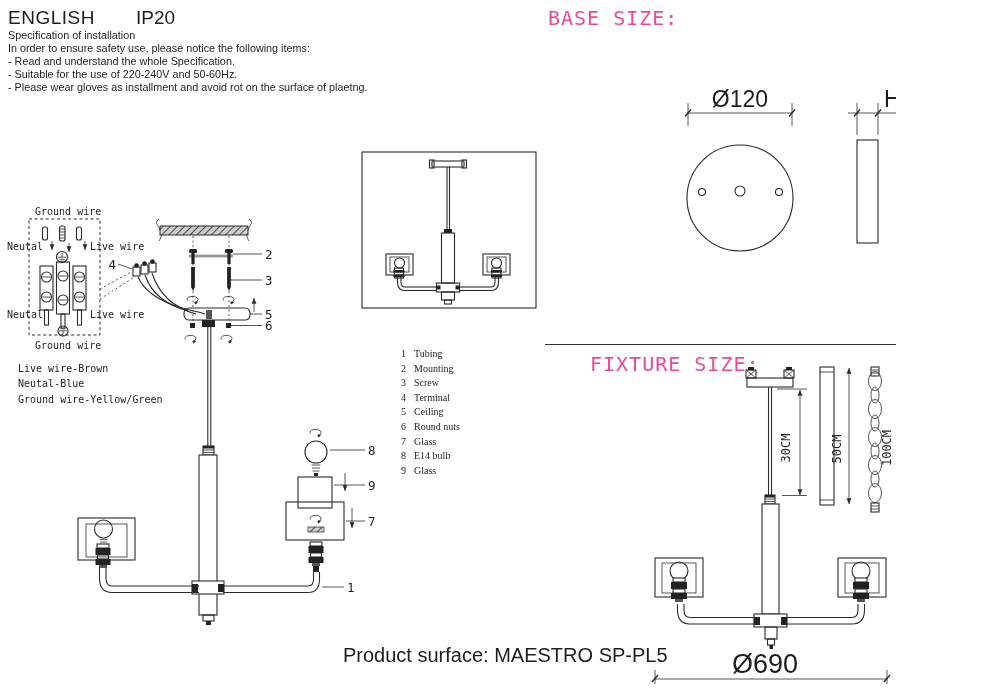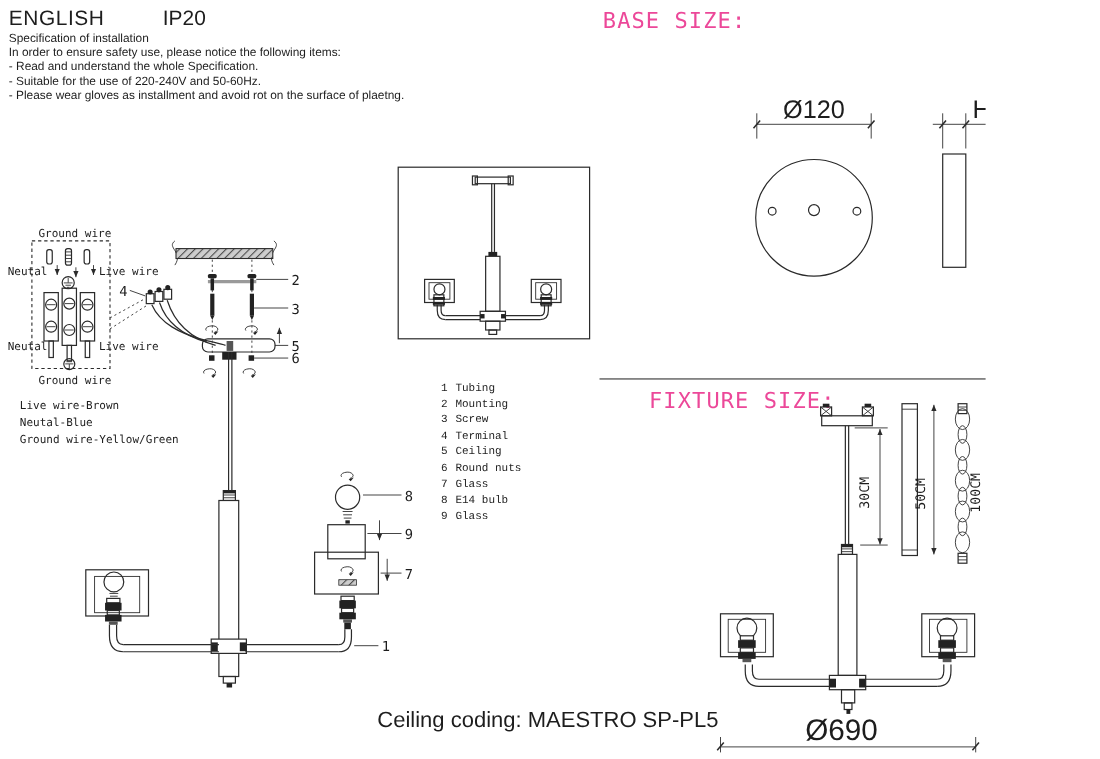--- a/index.html
+++ b/index.html
@@ -1,30 +1,30 @@
 <!DOCTYPE html>
 <html><head>
 <meta charset="utf-8">
 <style>
   html,body{margin:0;padding:0;background:#fff;}
   .sheet{position:relative;width:896px;height:690px;background:#ffffff;overflow:hidden;
          font-family:"Liberation Sans",sans-serif;color:#1d1d1d;}
   .abs{position:absolute;}
   
   .lang{left:8px;top:7px;font-size:19px;letter-spacing:.5px;}
-  .ip{left:148px;top:7px;font-size:19px;}
+  .ip{left:136px;top:7px;font-size:19px;}
   .speclines{left:8px;top:29px;font-size:10.8px;line-height:13.1px;white-space:nowrap;}
   
   .cadtitle{font-family:"DejaVu Sans Mono",monospace;font-size:20px;letter-spacing:1px;color:#ec4899;white-space:nowrap;}
   .base-title{left:548px;top:6px;}
   .fixture-title{left:550px;top:352px;margin-left:40px;}
   .fixture-rule{left:545px;top:344px;width:440px;height:0;border-top:1.4px solid #333;}
   .product{left:343px;top:644px;font-size:20px;white-space:nowrap;}
   
-  .parts{left:401px;top:347px;font-family:Liberation Mono, monospace;font-size:10px;line-height:14.6px;white-space:nowrap;}
+  .parts{left:401px;top:347px;font-family:Liberation Serif, serif;font-size:10px;line-height:14.6px;white-space:nowrap;}
   .parts .pn{display:inline-block;width:13px;}
   
   svg{position:absolute;overflow:visible;}
   .ln{stroke:#2b2b2b;stroke-width:1.1;fill:none;}
   .lnthin{stroke:#2b2b2b;stroke-width:.8;fill:none;}
   .lnw{stroke:#2b2b2b;stroke-width:1.4;fill:none;}
   .dash{stroke:#2b2b2b;stroke-width:1;fill:none;stroke-dasharray:3 2.6;}
   .dot{stroke:#444;stroke-width:.9;fill:none;stroke-dasharray:2 2.6;}
   .fl{fill:#222;stroke:none;}
   .flg{fill:#555;stroke:none;}
@@ -445,15 +445,15 @@
 
       <line x1="655" y1="679" x2="887" y2="679" class="lnthin"></line>
       <line x1="655" y1="670" x2="655" y2="684" class="lnthin"></line>
       <line x1="887" y1="670" x2="887" y2="684" class="lnthin"></line>
       <line x1="652" y1="682" x2="658" y2="675" class="lnw"></line>
       <line x1="884" y1="682" x2="890" y2="675" class="lnw"></line>
       <text x="765" y="673" text-anchor="middle" class="s27">Ø690</text>
     </g>
   </svg>
 
-  <div class="abs product">Ceiling coding: MAESTRO SP-PL5</div>
+  <div class="abs product">Product surface: MAESTRO SP-PL5</div>
 
 </div>
 
 </body></html>

